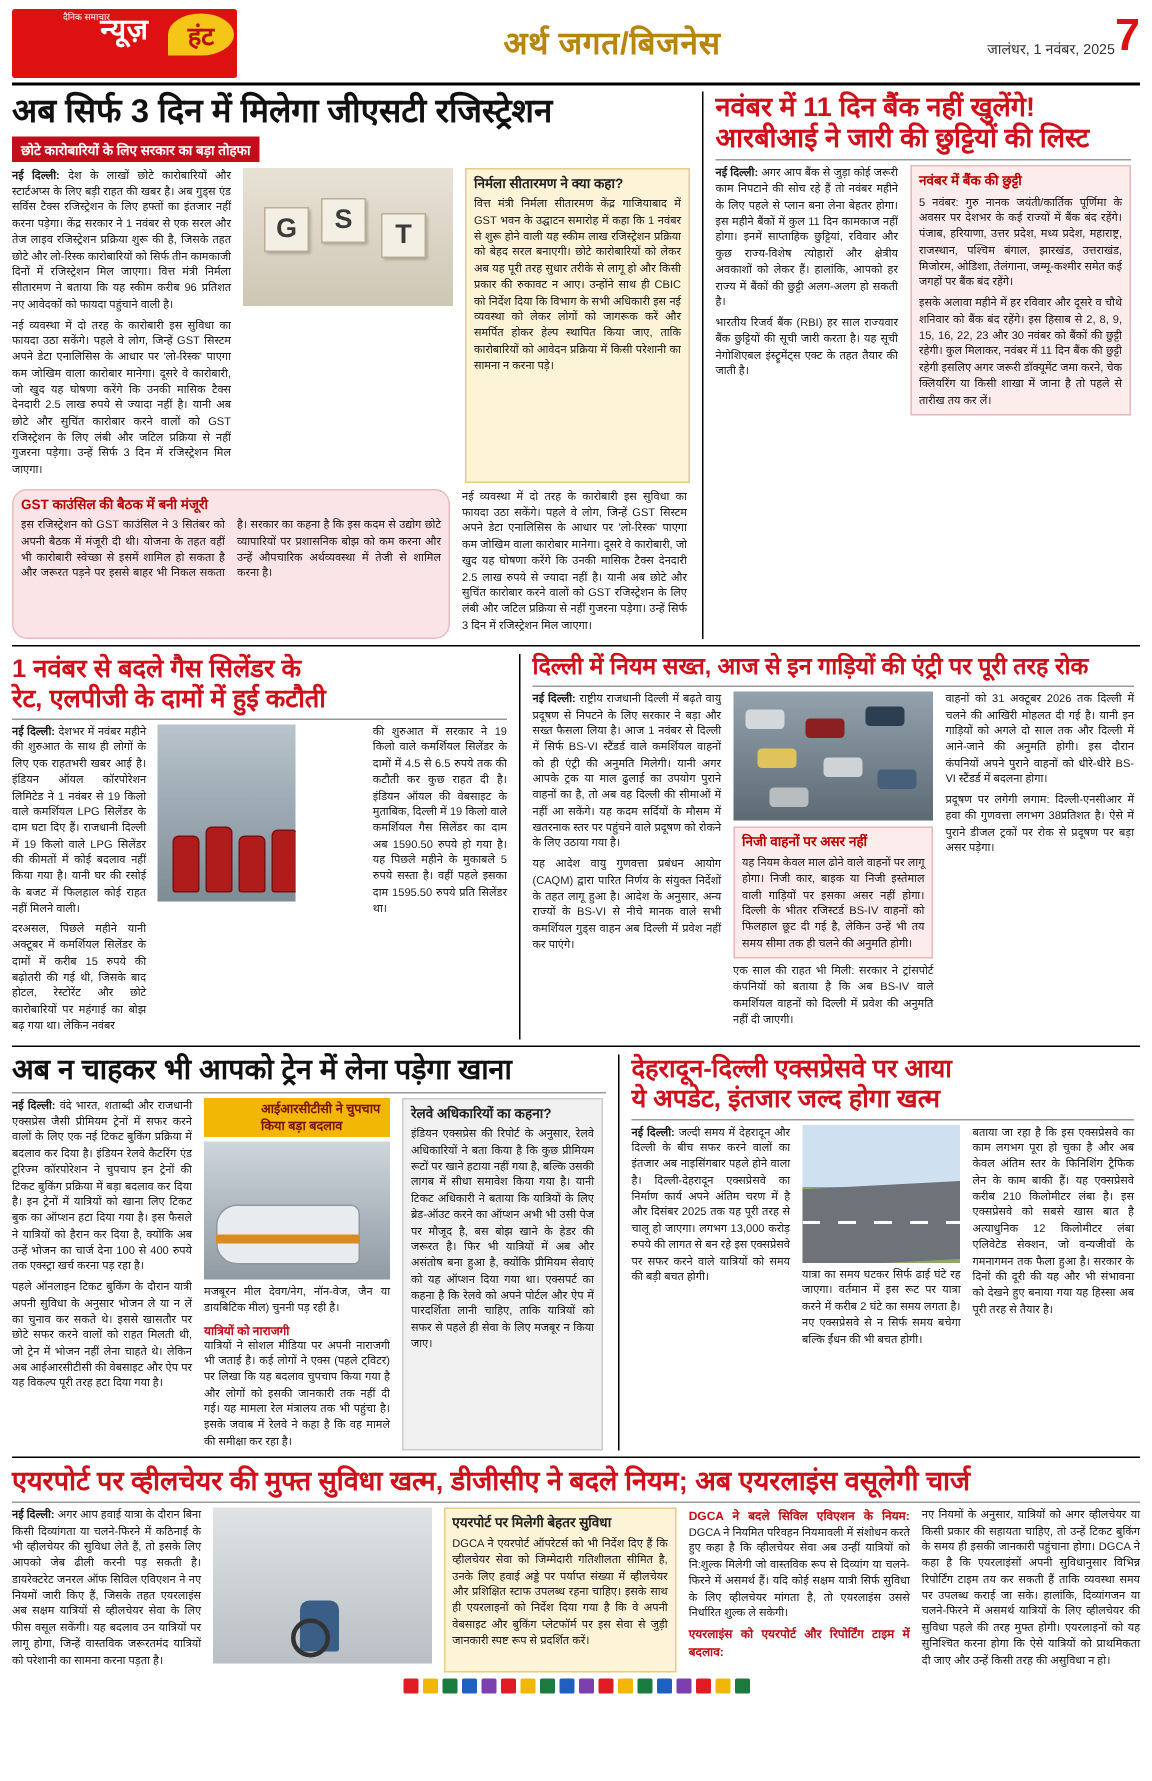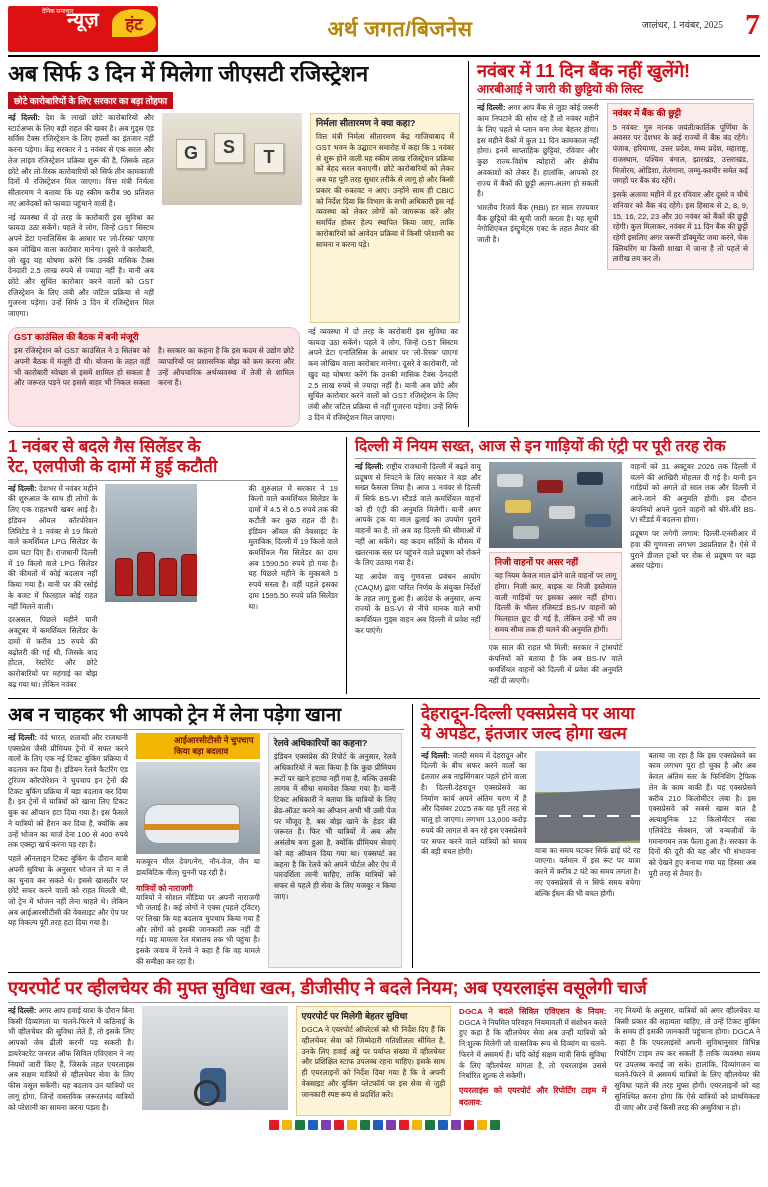--- a/index.html
+++ b/index.html
@@ -15,21 +15,21 @@
 
   
   .masthead { display:flex; align-items:flex-start; justify-content:space-between; border-bottom:2px solid #000; padding-bottom:3px; }
   .logo-box { display:flex; align-items:center; gap:4px; }
   .logo-art { width:150px; height:46px; background:#d11; position:relative; border-radius:2px; display:flex; align-items:flex-start; justify-content:center; overflow:hidden;}
   .logo-art .hindi { color:#fff; font-weight:bold; font-size:19px; letter-spacing:0.5px; }
   .logo-art .bubble { position:absolute; right:2px; top:3px; width:44px; height:28px; background:#f5c518; border-radius:50% 50% 50% 0; }
   .logo-art .bubble span { position:absolute; inset:0; display:flex; align-items:center; justify-content:center; color:#b11; font-weight:bold; font-size:17px; }
   .logo-tag { font-size:6px; color:#fff; position:absolute; top:1px; left:34px; }
   .section-title { font-size:21px; font-weight:bold; color:#b8860b; letter-spacing:0.5px; margin-top:8px; }
-  .masthead-right { display:flex; align-items:flex-start; gap:22px;font-family:Liberation Serif, serif; }
+  .masthead-right { display:flex; align-items:flex-end; gap:0; }
   .date-line { font-size:9.5px; color:#333; margin-top:12px; }
   .page-num { font-size:30px; font-weight:bold; color:#d11; line-height:1; margin-top:3px; }
   .thin-rule { border-top:1px solid #999; margin:3px 0; }
 
   .hl { font-weight:bold; line-height:1.18; }
   .hl-red { color:#d0111b; }
   .hl-dark { color:#111; }
 
   .body-txt { font-size:7.4px; line-height:1.45; text-align:justify; color:#1a1a1a; }
   .body-txt p { margin:0 0 3px 0; }
@@ -132,21 +132,21 @@
           <div class="body-txt" style="column-count:2; column-gap:8px;">इस रजिस्ट्रेशन को GST काउंसिल ने 3 सितंबर को अपनी बैठक में मंजूरी दी थी। योजना के तहत वहीं भी कारोबारी स्वेच्छा से इसमें शामिल हो सकता है और जरूरत पड़ने पर इससे बाहर भी निकल सकता है। सरकार का कहना है कि इस कदम से उद्योग छोटे व्यापारियों पर प्रशासनिक बोझ को कम करना और उन्हें औपचारिक अर्थव्यवस्था में तेजी से शामिल करना है।</div>
         </div>
         <div style="width:150px;" class="body-txt">
           <p>नई व्यवस्था में दो तरह के कारोबारी इस सुविधा का फायदा उठा सकेंगे। पहले वे लोग, जिन्हें GST सिस्टम अपने डेटा एनालिसिस के आधार पर 'लो-रिस्क' पाएगा कम जोखिम वाला कारोबार मानेगा। दूसरे वे कारोबारी, जो खुद यह घोषणा करेंगे कि उनकी मासिक टैक्स देनदारी 2.5 लाख रुपये से ज्यादा नहीं है। यानी अब छोटे और सुचिंत कारोबार करने वालों को GST रजिस्ट्रेशन के लिए लंबी और जटिल प्रक्रिया से नहीं गुजरना पड़ेगा। उन्हें सिर्फ 3 दिन में रजिस्ट्रेशन मिल जाएगा।</p>
         </div>
       </div>
     </div>
 
     <div style="width:286px; border-left:1px solid #000; padding-left:8px;">
       <div class="hl hl-red" style="font-size:18px;">नवंबर में 11 दिन बैंक नहीं खुलेंगे!</div>
-      <div class="hl hl-red" style="font-size:12px;">आरबीआई ने जारी की छुट्टियों की लिस्ट</div>
+      <div class="hl hl-red" style="font-size:18px;">आरबीआई ने जारी की छुट्टियों की लिस्ट</div>
       <div class="thin-rule"></div>
       <div class="row gap6">
         <div style="width:124px;" class="body-txt">
           <p><span class="lead">नई दिल्ली:</span>
              <span>अगर आप बैंक से जुड़ा कोई जरूरी काम निपटाने की सोच रहे हैं तो नवंबर महीने के लिए पहले से प्लान बना लेना बेहतर होगा। इस महीने बैंकों में कुल 11 दिन कामकाज नहीं होगा। इनमें साप्ताहिक छुट्टियां, रविवार और कुछ राज्य-विशेष त्योहारों और क्षेत्रीय अवकाशों को लेकर हैं। हालांकि, आपको हर राज्य में बैंकों की छुट्टी अलग-अलग हो सकती है।</span></p>
           <p>भारतीय रिजर्व बैंक (RBI) हर साल राज्यवार बैंक छुट्टियों की सूची जारी करता है। यह सूची नेगोशिएबल इंस्ट्रूमेंट्स एक्ट के तहत तैयार की जाती है।</p>
         </div>
         <div style="width:150px;" class="tintbox">
           <div class="boxhead">नवंबर में बैंक की छुट्टी</div>
           <div class="body-txt" style="margin-top:3px;">5 नवंबर: गुरु नानक जयंती/कार्तिक पूर्णिमा के अवसर पर देशभर के कई राज्यों में बैंक बंद रहेंगे। पंजाब, हरियाणा, उत्तर प्रदेश, मध्य प्रदेश, महाराष्ट्र, राजस्थान, पश्चिम बंगाल, झारखंड, उत्तराखंड, मिजोरम, ओडिशा, तेलंगाना, जम्मू-कश्मीर समेत कई जगहों पर बैंक बंद रहेंगे।</div>

